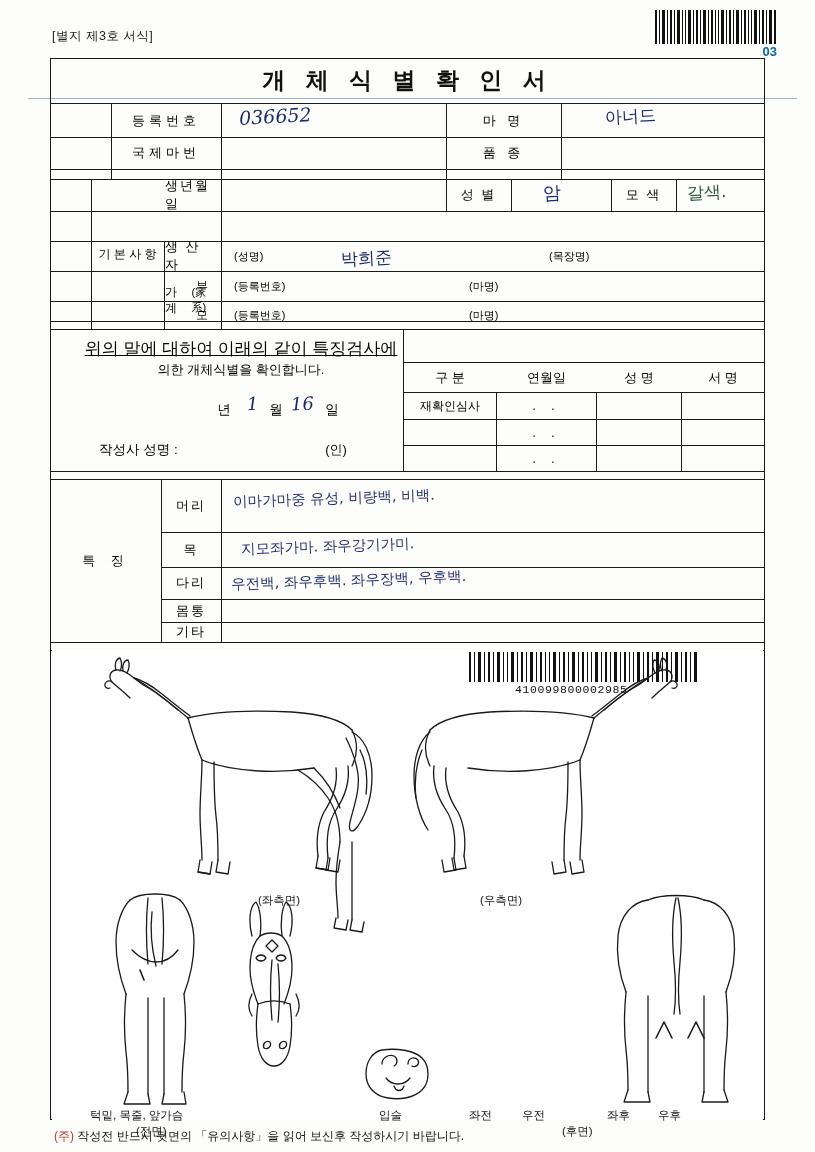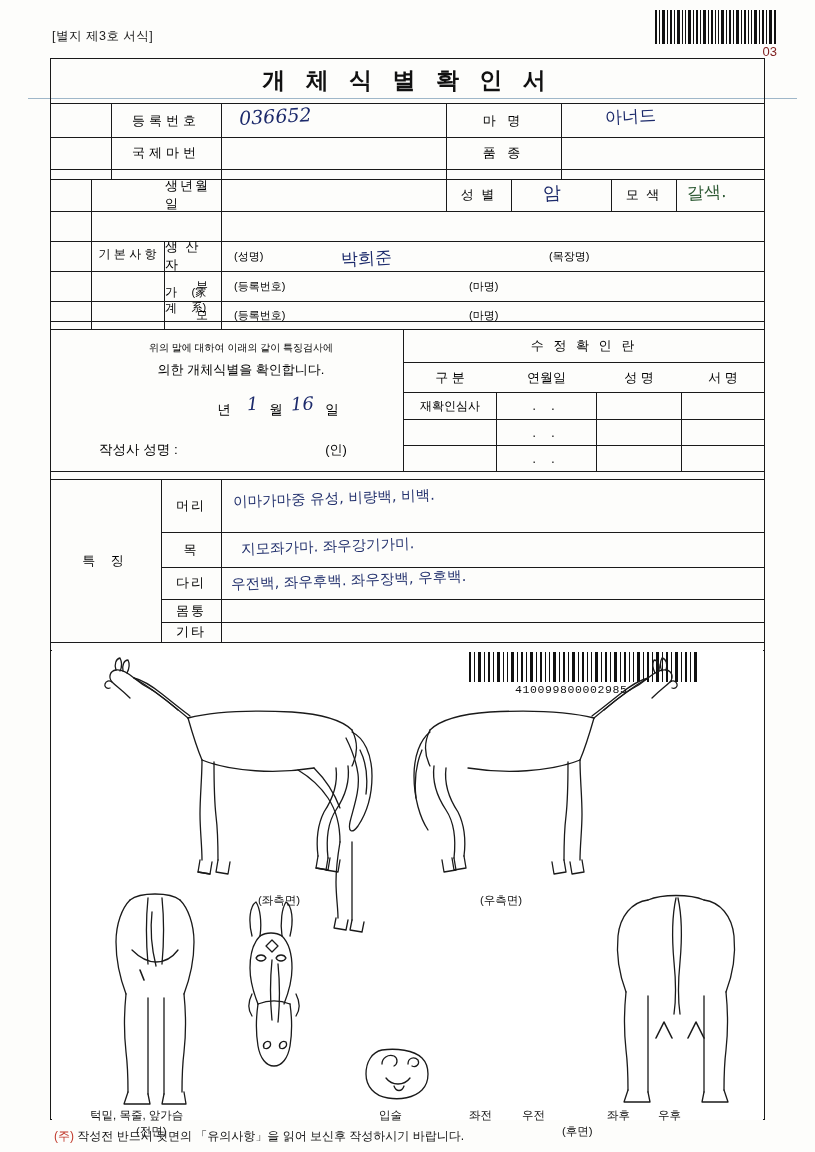--- a/index.html
+++ b/index.html
@@ -28,22 +28,22 @@
   }
   .barcode-top {
     position: absolute;
     right: 38px; top: 10px;
     width: 122px; height: 34px;
   }
   .page-num {
     position: absolute;
     right: 38px; top: 44px;
     font-size: 13px;
-    font-weight: normal;
-    color: #7f1d1d;
+    font-weight: bold;
+    color: #0369a1;
   }
   .hrule {
     position: absolute;
     left: 28px; right: 18px;
     top: 98px;
     height: 1px;
     background: #9fb7c9;
   }
   
   .frame {
@@ -267,33 +267,32 @@
 
     <div class="vline" style="left:352px; top:270px; height:142px;"></div>
     <div class="hline" style="left:352px; width:361px; top:303px;"></div>
     <div class="hline" style="left:352px; width:361px; top:333px;"></div>
     <div class="hline" style="left:352px; width:361px; top:360px;"></div>
     <div class="hline" style="left:352px; width:361px; top:386px;"></div>
     <div class="vline" style="left:445px; top:333px; height:79px;"></div>
     <div class="vline" style="left:545px; top:333px; height:79px;"></div>
     <div class="vline" style="left:630px; top:333px; height:79px;"></div>
 
-    <div class="cell" style="left:353px; top:271px; width:360px; height:32px; letter-spacing:3px;">수 정 확 인 란</div>
 
     <div class="cell" style="left:353px; top:304px; width:92px; height:29px;">구  분</div>
     <div class="cell" style="left:446px; top:304px; width:99px; height:29px;">연월일</div>
     <div class="cell" style="left:546px; top:304px; width:84px; height:29px;">성  명</div>
     <div class="cell" style="left:631px; top:304px; width:82px; height:29px;">서  명</div>
 
     <div class="cell small" style="left:353px; top:334px; width:92px; height:26px;">재확인심사</div>
     <div class="cell small dots" style="left:446px; top:334px; width:99px; height:26px;">.  .</div>
     <div class="cell small dots" style="left:446px; top:361px; width:99px; height:25px;">.  .</div>
     <div class="cell small dots" style="left:446px; top:387px; width:99px; height:25px;">.  .</div>
 
-    <div class="cell" style="left:30px; top:278px; width:320px; height:22px; font-size:10px;">위의 말에 대하여 이래의 같이 특징검사에</div>
+    <div class="cell" style="left:30px; top:278px; width:320px; height:22px; font-size:17px;text-decoration:underline;">위의 말에 대하여 이래의 같이 특징검사에</div>
     <div class="cell" style="left:30px; top:300px; width:320px; height:22px; font-size:13px;">의한 개체식별을 확인합니다.</div>
 
     <div class="cell" style="left:155px; top:340px; width:36px; height:22px; font-size:13.5px;">년</div>
     <div class="hand" style="left:196px; top:334px; font-size:18px;">1</div>
     <div class="cell" style="left:212px; top:340px; width:26px; height:22px; font-size:13.5px;">월</div>
     <div class="hand" style="left:240px; top:334px; font-size:18px;">16</div>
     <div class="cell" style="left:268px; top:340px; width:26px; height:22px; font-size:13.5px;">일</div>
 
     <div class="cell left" style="left:40px; top:380px; width:200px; height:22px; font-size:13.5px;">작성사  성명 :</div>
     <div class="cell" style="left:260px; top:380px; width:50px; height:22px; font-size:13px;">(인)</div>

